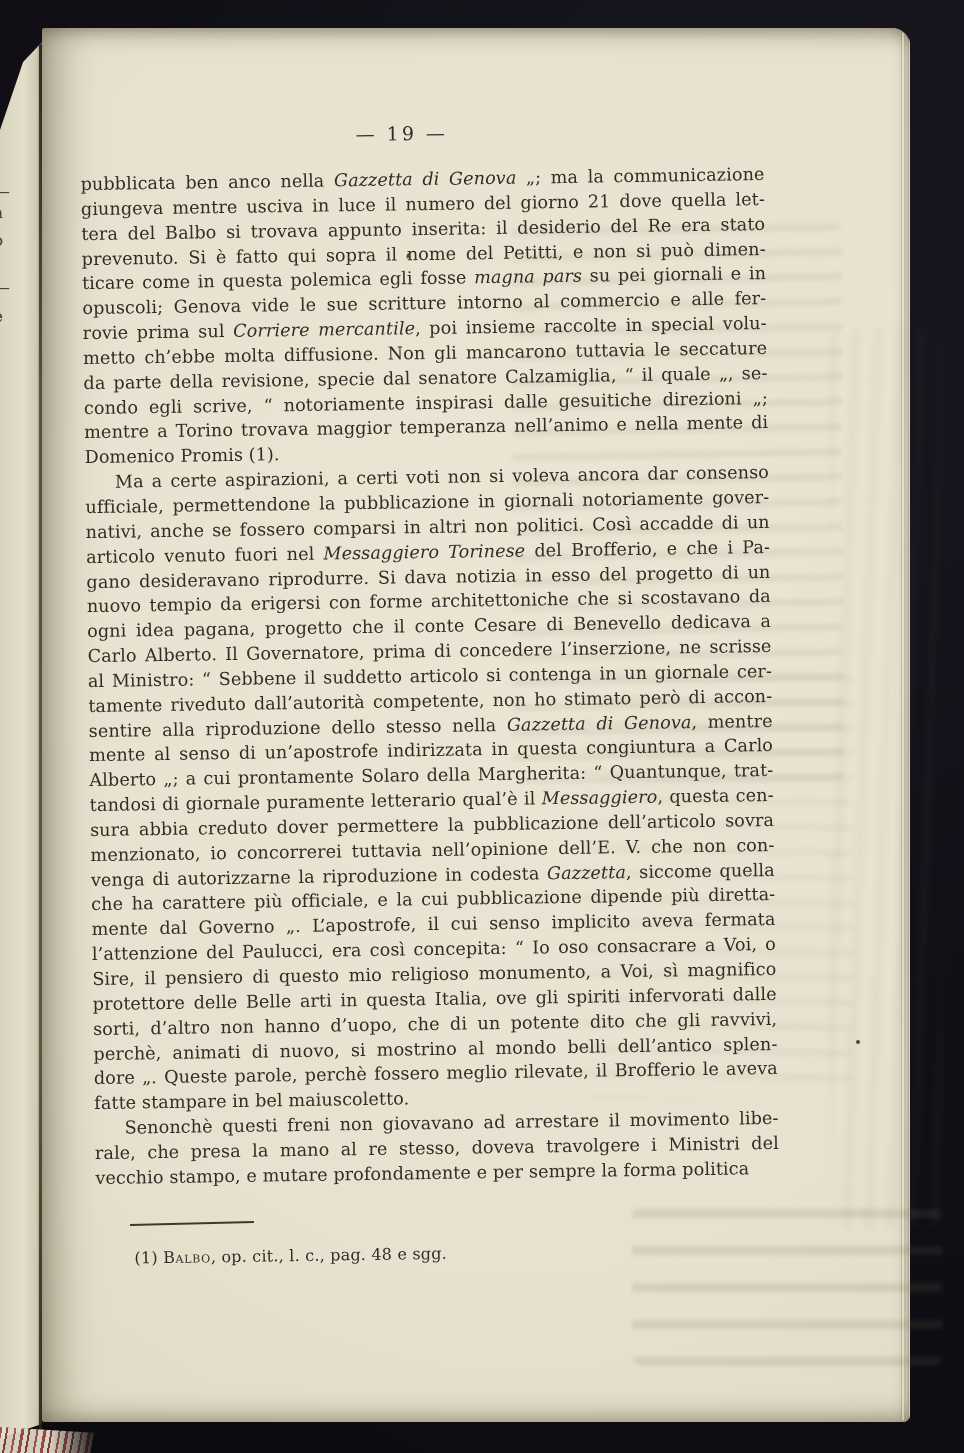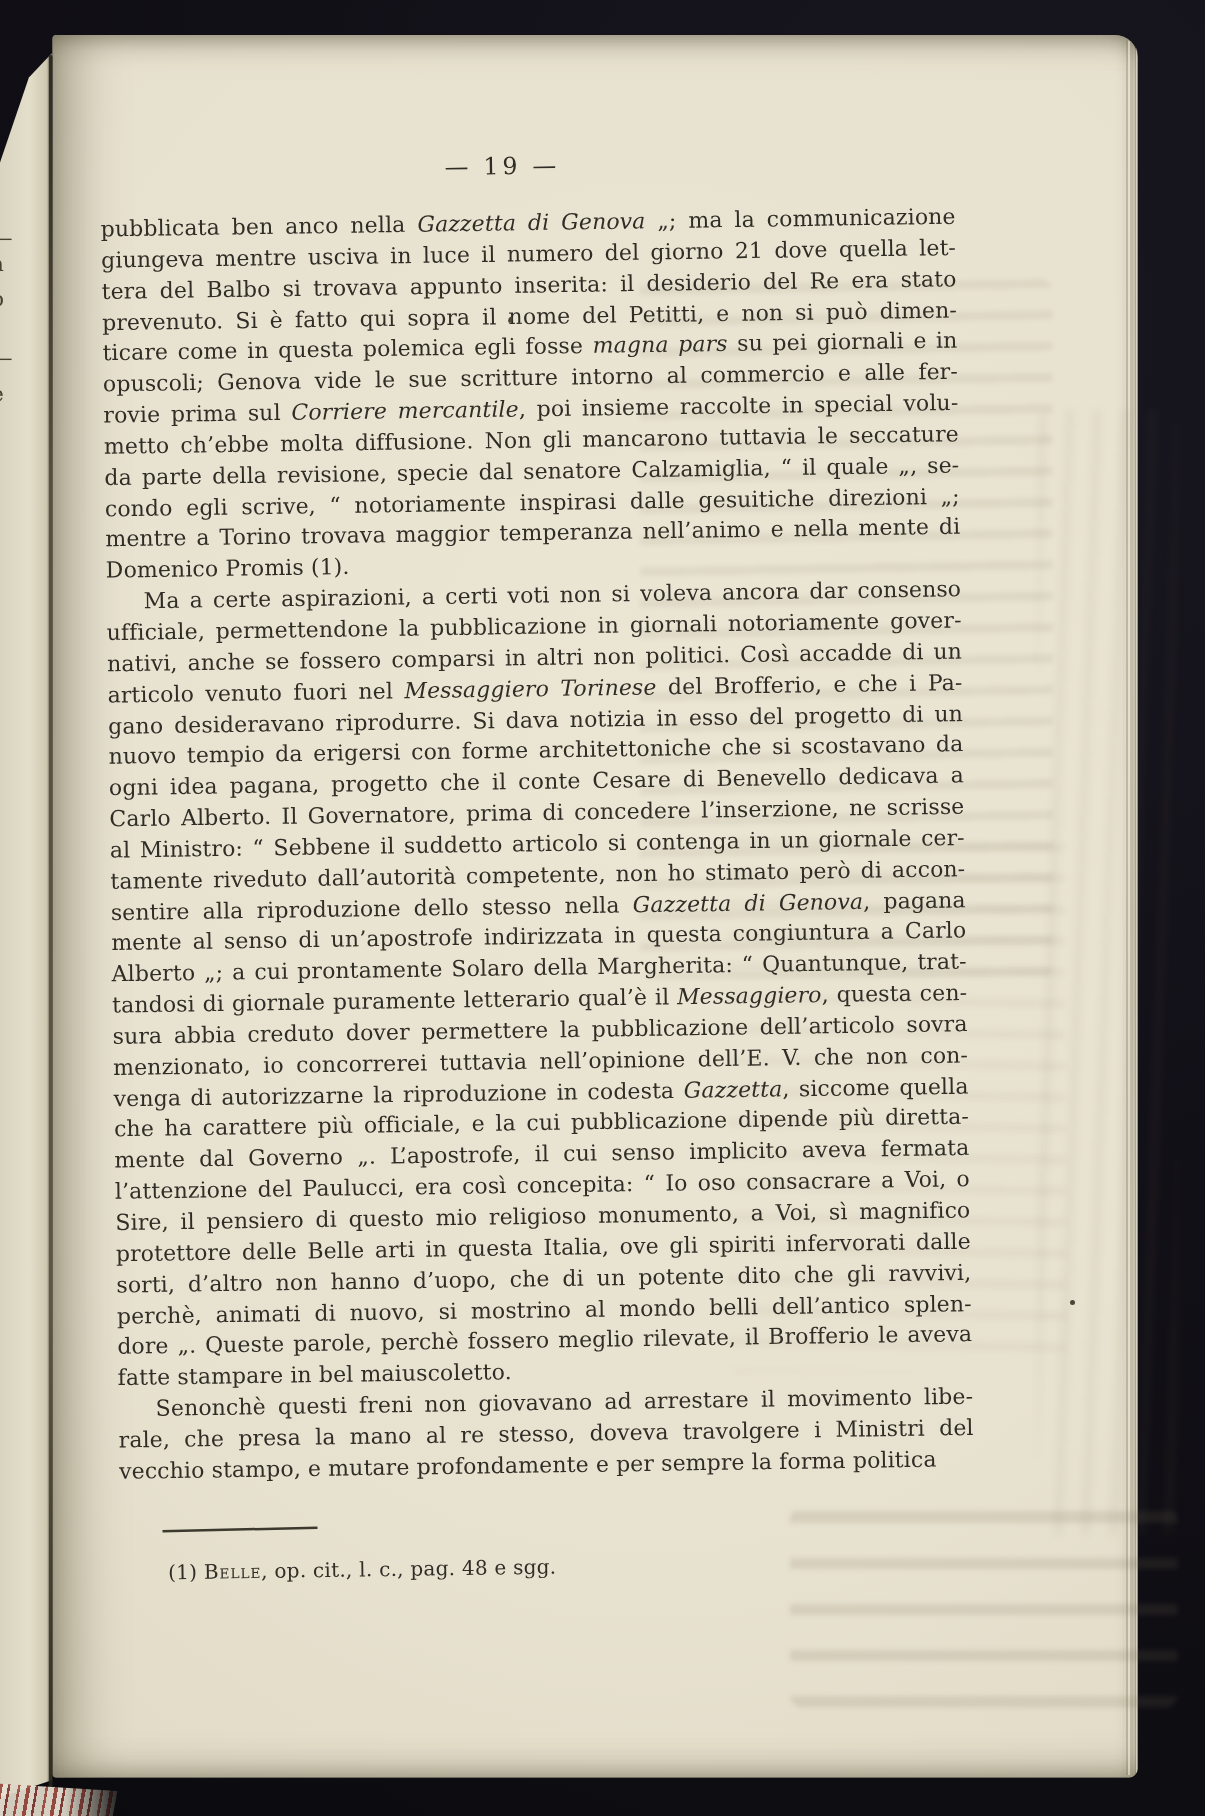--- a/index.html
+++ b/index.html
@@ -143,41 +143,41 @@
         <div class="line indent"><span>Ma a certe aspirazioni, a certi voti non si voleva ancora dar consenso</span></div>
         <div class="line"><span>ufficiale, permettendone la pubblicazione in giornali notoriamente gover-</span></div>
         <div class="line"><span>nativi, anche se fossero comparsi in altri non politici. Così accadde di un</span></div>
         <div class="line"><span>articolo venuto fuori nel </span><i>Messaggiero Torinese</i><span> del Brofferio, e che i Pa-</span></div>
         <div class="line"><span>gano desideravano riprodurre. Si dava notizia in esso del progetto di un</span></div>
         <div class="line"><span>nuovo tempio da erigersi con forme architettoniche che si scostavano da</span></div>
         <div class="line"><span>ogni idea pagana, progetto che il conte Cesare di Benevello dedicava a</span></div>
         <div class="line"><span>Carlo Alberto. Il Governatore, prima di concedere l’inserzione, ne scrisse</span></div>
         <div class="line"><span>al Ministro: “ Sebbene il suddetto articolo si contenga in un giornale cer-</span></div>
         <div class="line"><span>tamente riveduto dall’autorità competente, non ho stimato però di accon-</span></div>
-        <div class="line"><span>sentire alla riproduzione dello stesso nella </span><i>Gazzetta di Genova</i><span>, pagana</span></div>
+        <div class="line"><span>sentire alla riproduzione dello stesso nella </span><i>Gazzetta di Genova</i><span>, mentre</span></div>
         <div class="line"><span>mente al senso di un’apostrofe indirizzata in questa congiuntura a Carlo</span></div>
         <div class="line"><span>Alberto „; a cui prontamente Solaro della Margherita: “ Quantunque, trat-</span></div>
         <div class="line"><span>tandosi di giornale puramente letterario qual’è il </span><i>Messaggiero</i><span>, questa cen-</span></div>
         <div class="line"><span>sura abbia creduto dover permettere la pubblicazione dell’articolo sovra</span></div>
         <div class="line"><span>menzionato, io concorrerei tuttavia nell’opinione dell’E. V. che non con-</span></div>
         <div class="line"><span>venga di autorizzarne la riproduzione in codesta </span><i>Gazzetta</i><span>, siccome quella</span></div>
         <div class="line"><span>che ha carattere più officiale, e la cui pubblicazione dipende più diretta-</span></div>
         <div class="line"><span>mente dal Governo „. L’apostrofe, il cui senso implicito aveva fermata</span></div>
         <div class="line"><span>l’attenzione del Paulucci, era così concepita: “ Io oso consacrare a Voi, o</span></div>
         <div class="line"><span>Sire, il pensiero di questo mio religioso monumento, a Voi, sì magnifico</span></div>
         <div class="line"><span>protettore delle Belle arti in questa Italia, ove gli spiriti infervorati dalle</span></div>
         <div class="line"><span>sorti, d’altro non hanno d’uopo, che di un potente dito che gli ravvivi,</span></div>
         <div class="line"><span>perchè, animati di nuovo, si mostrino al mondo belli dell’antico splen-</span></div>
         <div class="line"><span>dore „. Queste parole, perchè fossero meglio rilevate, il Brofferio le aveva</span></div>
         <div class="line end"><span>fatte stampare in bel maiuscoletto.</span></div>
         <div class="line indent"><span>Senonchè questi freni non giovavano ad arrestare il movimento libe-</span></div>
         <div class="line"><span>rale, che presa la mano al re stesso, doveva travolgere i Ministri del</span></div>
         <div class="line end"><span>vecchio stampo, e mutare profondamente e per sempre la forma politica</span></div>
       </div>
     <div class="footnote-rule"></div>
-    <div class="footnote"><span>(1)</span>&nbsp;<span class="smallcaps">Belle</span><span>, op. cit., l. c., pag. 48 e sgg.</span></div>
+    <div class="footnote"><span>(1)</span>&nbsp;<span class="smallcaps">Balbo</span><span>, op. cit., l. c., pag. 48 e sgg.</span></div>
     <span class="speck speck-1"></span>
   </div>
 
   <span class="speck speck-2"></span>
 
   <div class="marbled-edge"></div>
 </div>
 
 </body></html>

